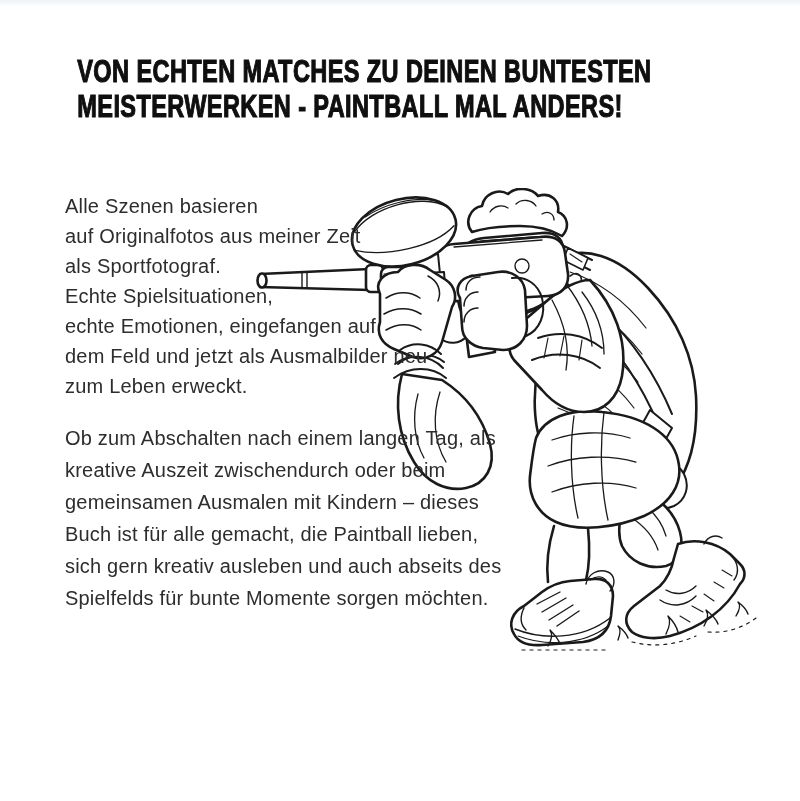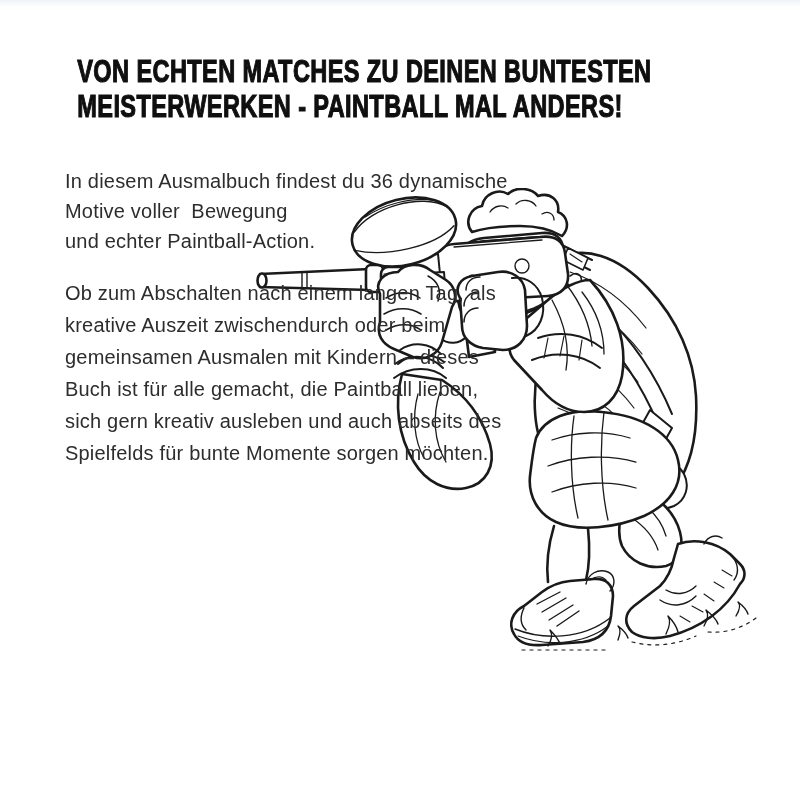--- a/index.html
+++ b/index.html
@@ -36,23 +36,27 @@
 <body>
 
 <div class="top-strip"></div>
 
 <div class="headline">
   <div class="hl-line">VON ECHTEN MATCHES ZU DEINEN BUNTESTEN</div>
   <div class="hl-line">MEISTERWERKEN - PAINTBALL MAL ANDERS!</div>
 </div>
 
 <div class="content">
-  <p class="p1">In diesem Ausmalbuch findest du 36 dynamische
-Motive voller  Bewegung
-und echter Paintball-Action.</p>
+  <p class="p2">Alle Szenen basieren
+auf Originalfotos aus meiner Zeit
+als Sportfotograf.
+Echte Spielsituationen,
+echte Emotionen, eingefangen auf
+dem Feld und jetzt als Ausmalbilder neu
+zum Leben erweckt.</p>
   <p class="p3">Ob zum Abschalten nach einem langen Tag, als
 kreative Auszeit zwischendurch oder beim
 gemeinsamen Ausmalen mit Kindern – dieses
 Buch ist für alle gemacht, die Paintball lieben,
 sich gern kreativ ausleben und auch abseits des
 Spielfelds für bunte Momente sorgen möchten.</p>
 </div>
 
 <div class="figure">
   <svg viewBox="0 0 520 470" width="520" height="470">

